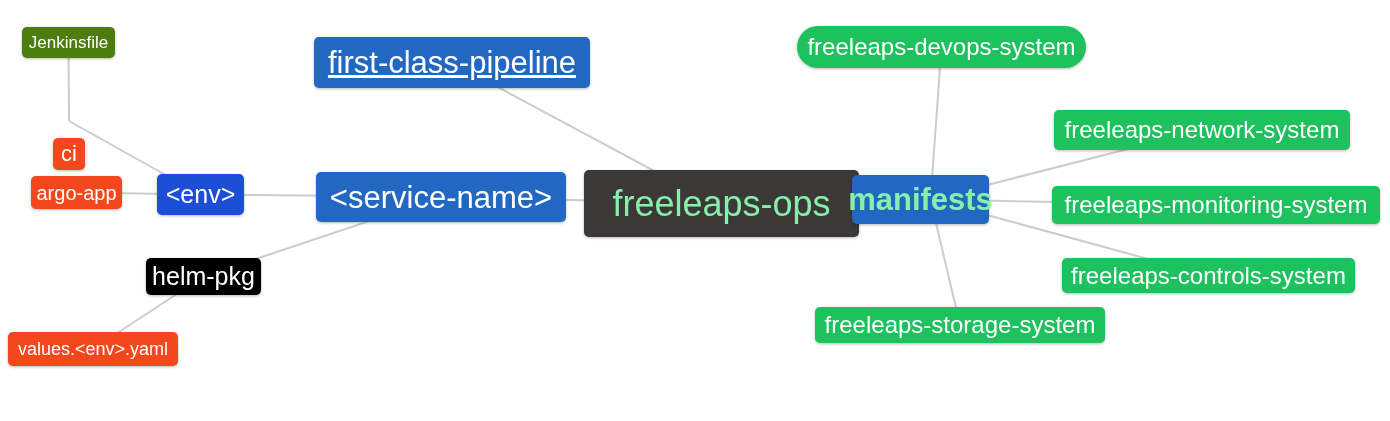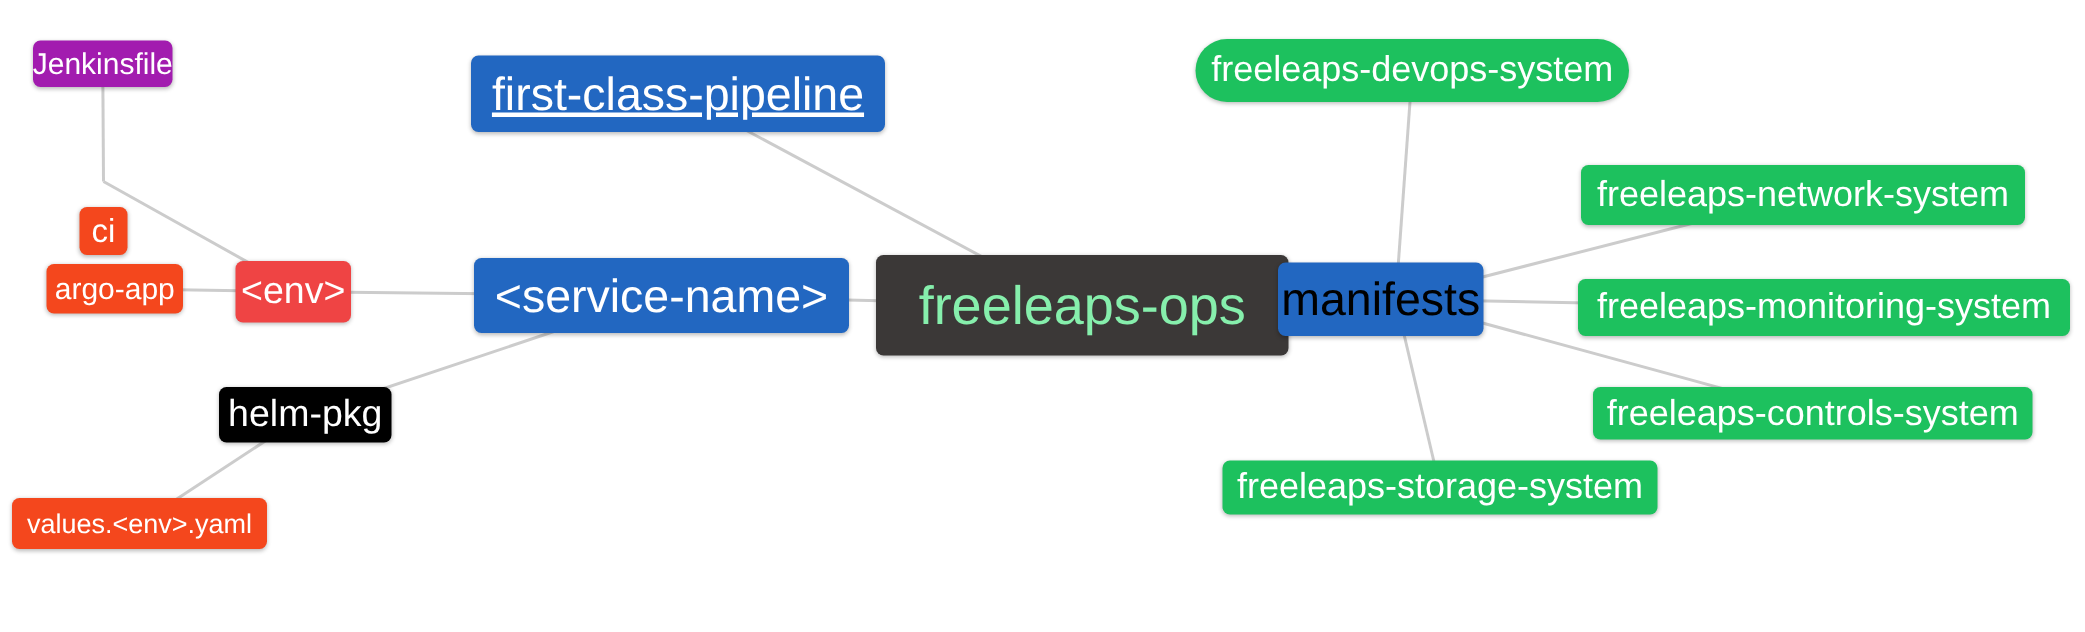--- a/index.html
+++ b/index.html
@@ -49,29 +49,29 @@
       <line x1="452" y1="62.5" x2="715" y2="203.5" stroke="#cccccc" stroke-width="2"></line>
       <line x1="441" y1="197" x2="715" y2="203.5" stroke="#cccccc" stroke-width="2"></line>
       <line x1="715" y1="203.5" x2="930.5" y2="199.5" stroke="#cccccc" stroke-width="2"></line>
       <line x1="930.5" y1="199.5" x2="941.5" y2="47" stroke="#cccccc" stroke-width="2"></line>
       <line x1="930.5" y1="199.5" x2="1202" y2="130" stroke="#cccccc" stroke-width="2"></line>
       <line x1="930.5" y1="199.5" x2="1216" y2="205" stroke="#cccccc" stroke-width="2"></line>
       <line x1="930.5" y1="199.5" x2="1208.5" y2="275.5" stroke="#cccccc" stroke-width="2"></line>
       <line x1="930.5" y1="199.5" x2="960" y2="325" stroke="#cccccc" stroke-width="2"></line>
     </svg>
   <div>
-      <div class="node" style="left: 22px; top: 27px; width: 93px; height: 31px; font-size: 20px; background: #a21caf; color: rgb(255, 255, 255);">Jenkinsfile</div>
+      <div class="node" style="left: 22px; top: 27px; width: 93px; height: 31px; font-size: 17px; background: #4d7c0f; color: rgb(255, 255, 255);">Jenkinsfile</div>
       <div class="node" style="left: 53px; top: 105px; width: 32px; height: 32px; font-size: 22px; background: rgb(244, 71, 29); color: rgb(255, 255, 255); margin-top: 33px;">ci</div>
       <div class="node" style="left: 31px; top: 176px; width: 91px; height: 33px; font-size: 20px; background: rgb(244, 71, 29); color: rgb(255, 255, 255);">argo-app</div>
-      <div class="node" style="left: 157px; top: 174px; width: 77px; height: 41px; font-size: 25px; background: #ef4444; color: rgb(255, 255, 255);">&lt;env&gt;</div>
+      <div class="node" style="left: 157px; top: 174px; width: 87px; height: 41px; font-size: 25px; background: #1d4ed8; color: rgb(255, 255, 255);">&lt;env&gt;</div>
       <div class="node" style="left: 146px; top: 258px; width: 115px; height: 37px; font-size: 25px; background: #000000; color: rgb(255, 255, 255);">helm-pkg</div>
       <div class="node" style="left: 8px; top: 332px; width: 170px; height: 34px; font-size: 18px; background: rgb(244, 71, 29); color: rgb(255, 255, 255);">values.&lt;env&gt;.yaml</div>
       <div class="node" style="left: 314px; top: 37px; width: 276px; height: 51px; font-size: 31px; background: rgb(34, 103, 193); color: rgb(255, 255, 255); text-decoration: underline;">first-class-pipeline</div>
       <div class="node" style="left: 316px; top: 172px; width: 250px; height: 50px; font-size: 31px; background: rgb(34, 103, 193); color: rgb(255, 255, 255);">&lt;service-name&gt;</div>
       <div class="node" style="left: 584px; top: 170px; width: 275px; height: 67px; font-size: 36px; background: rgb(59, 56, 55); color: #86efac;">freeleaps-ops</div>
-      <div class="node" style="left: 852px; top: 175px; width: 137px; height: 49px; font-size: 31px; background: rgb(34, 103, 193); color: #000000;">manifests</div>
+      <div class="node" style="left: 852px; top: 175px; width: 137px; height: 49px; font-size: 31px; background: rgb(34, 103, 193); color: #86efac; font-weight: bold;">manifests</div>
       <div class="node" style="left: 797px; top: 26px; width: 289px; height: 42px; font-size: 24px; background: rgb(29, 193, 94); color: rgb(255, 255, 255); border-radius: 21px;">freeleaps-devops-system</div>
       <div class="node" style="left: 1054px; top: 110px; width: 296px; height: 40px; font-size: 24px; background: rgb(29, 193, 94); color: rgb(255, 255, 255);">freeleaps-network-system</div>
       <div class="node" style="left: 1052px; top: 186px; width: 328px; height: 38px; font-size: 24px; background: rgb(29, 193, 94); color: rgb(255, 255, 255);">freeleaps-monitoring-system</div>
       <div class="node" style="left: 1062px; top: 258px; width: 293px; height: 35px; font-size: 24px; background: rgb(29, 193, 94); color: rgb(255, 255, 255);">freeleaps-controls-system</div>
       <div class="node" style="left: 815px; top: 307px; width: 290px; height: 36px; font-size: 24px; background: rgb(29, 193, 94); color: rgb(255, 255, 255);">freeleaps-storage-system</div>
     </div>
 </div>
 
 </body></html>

